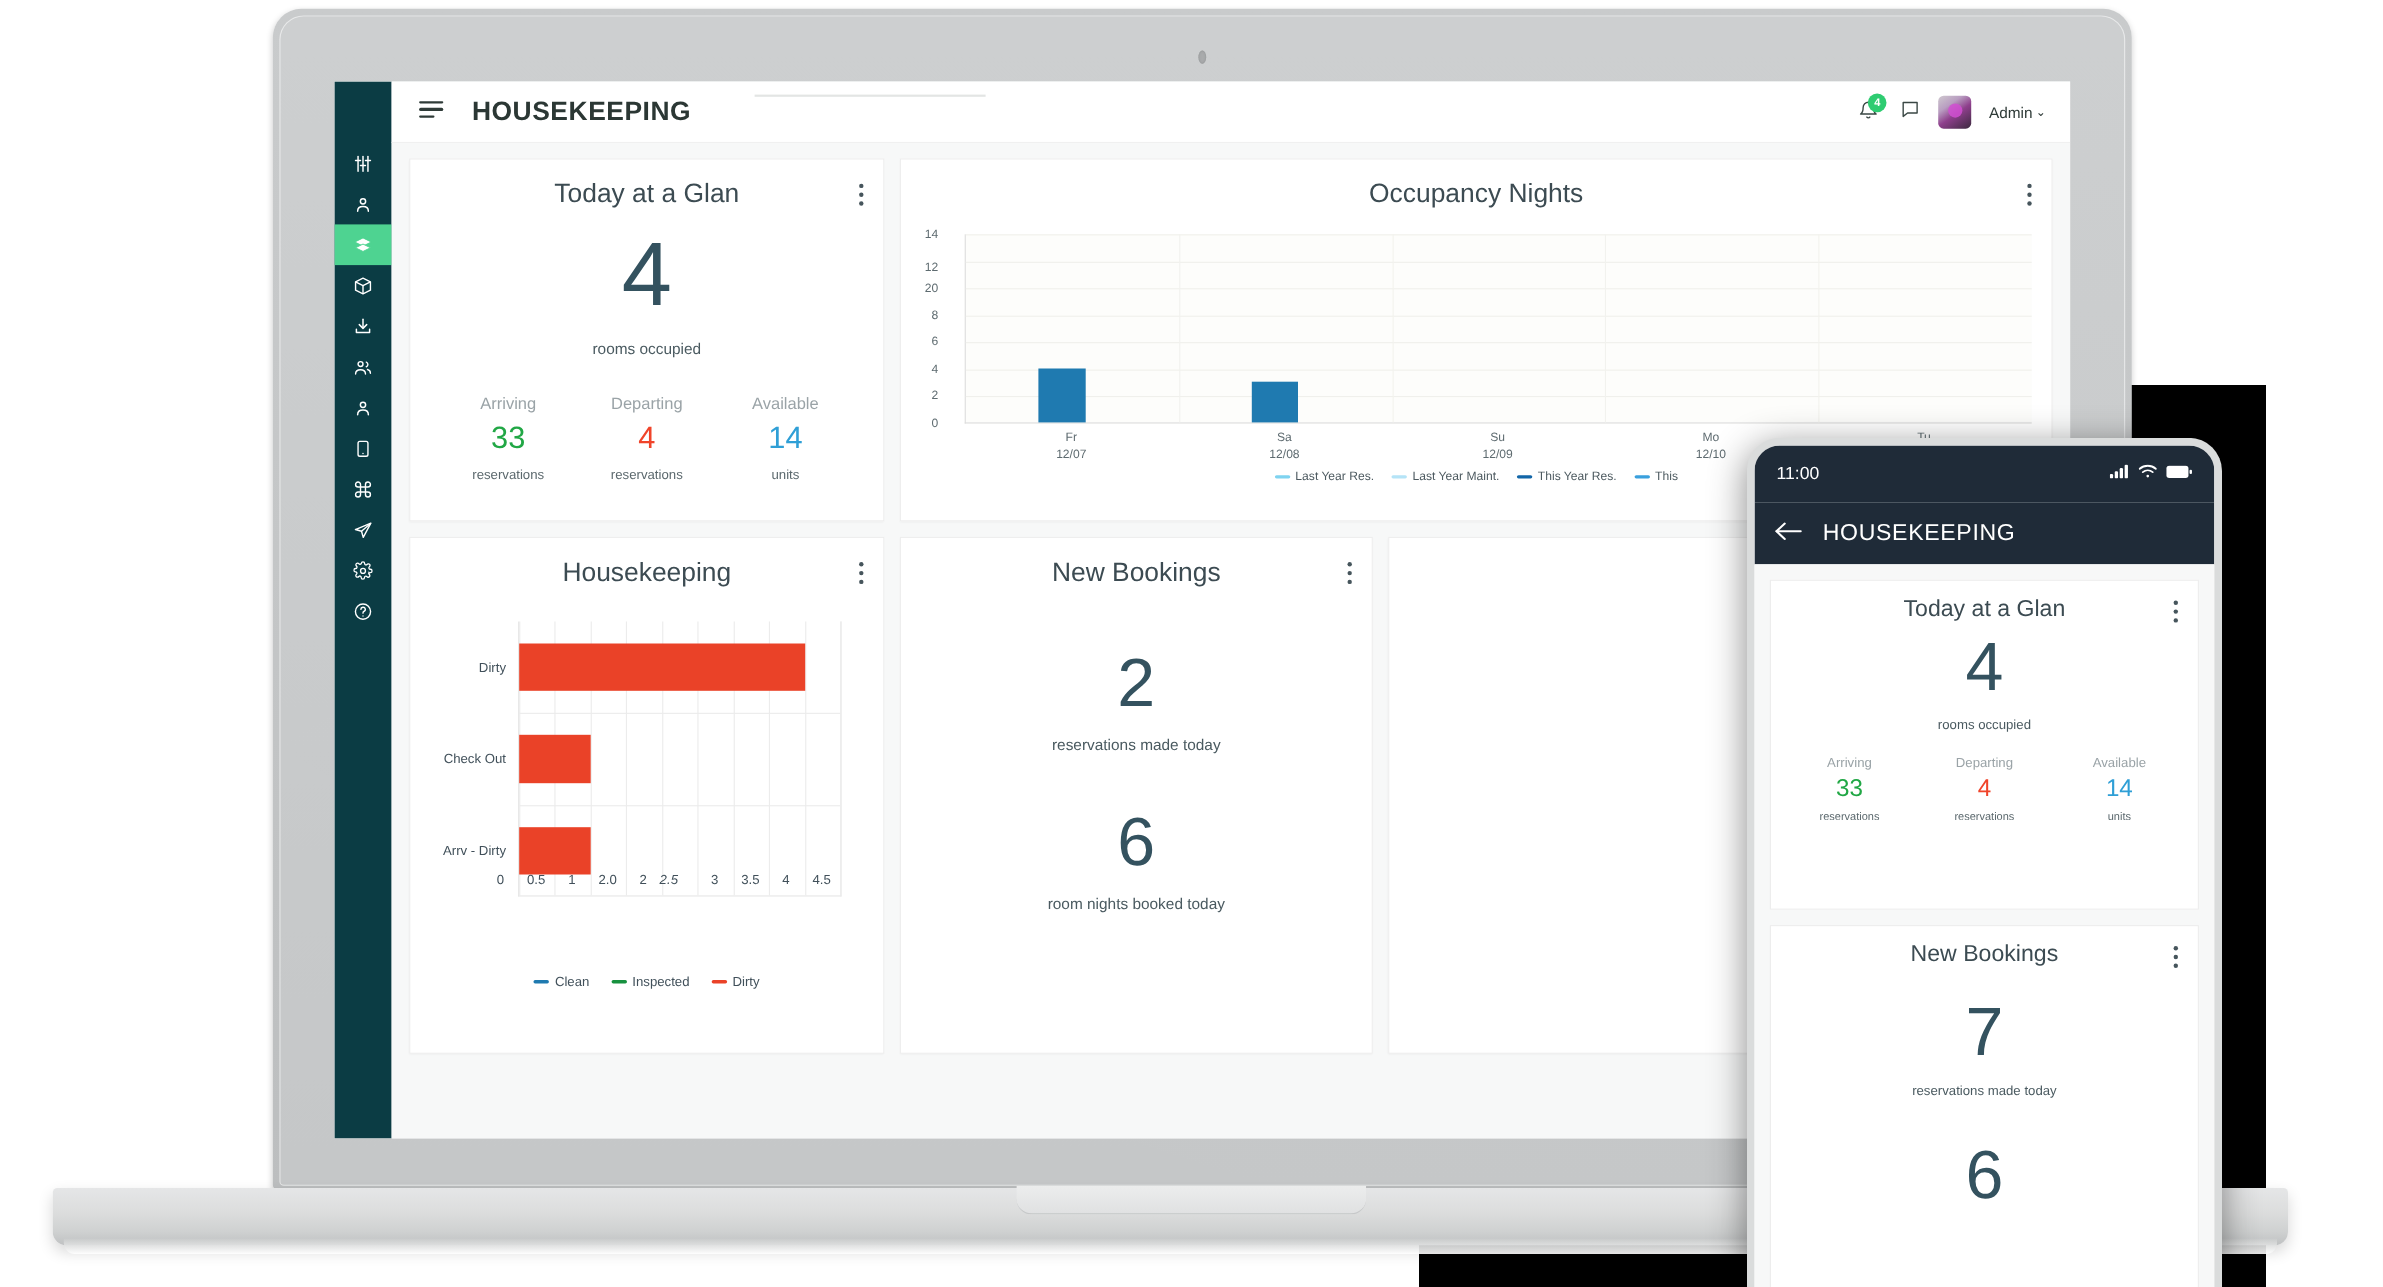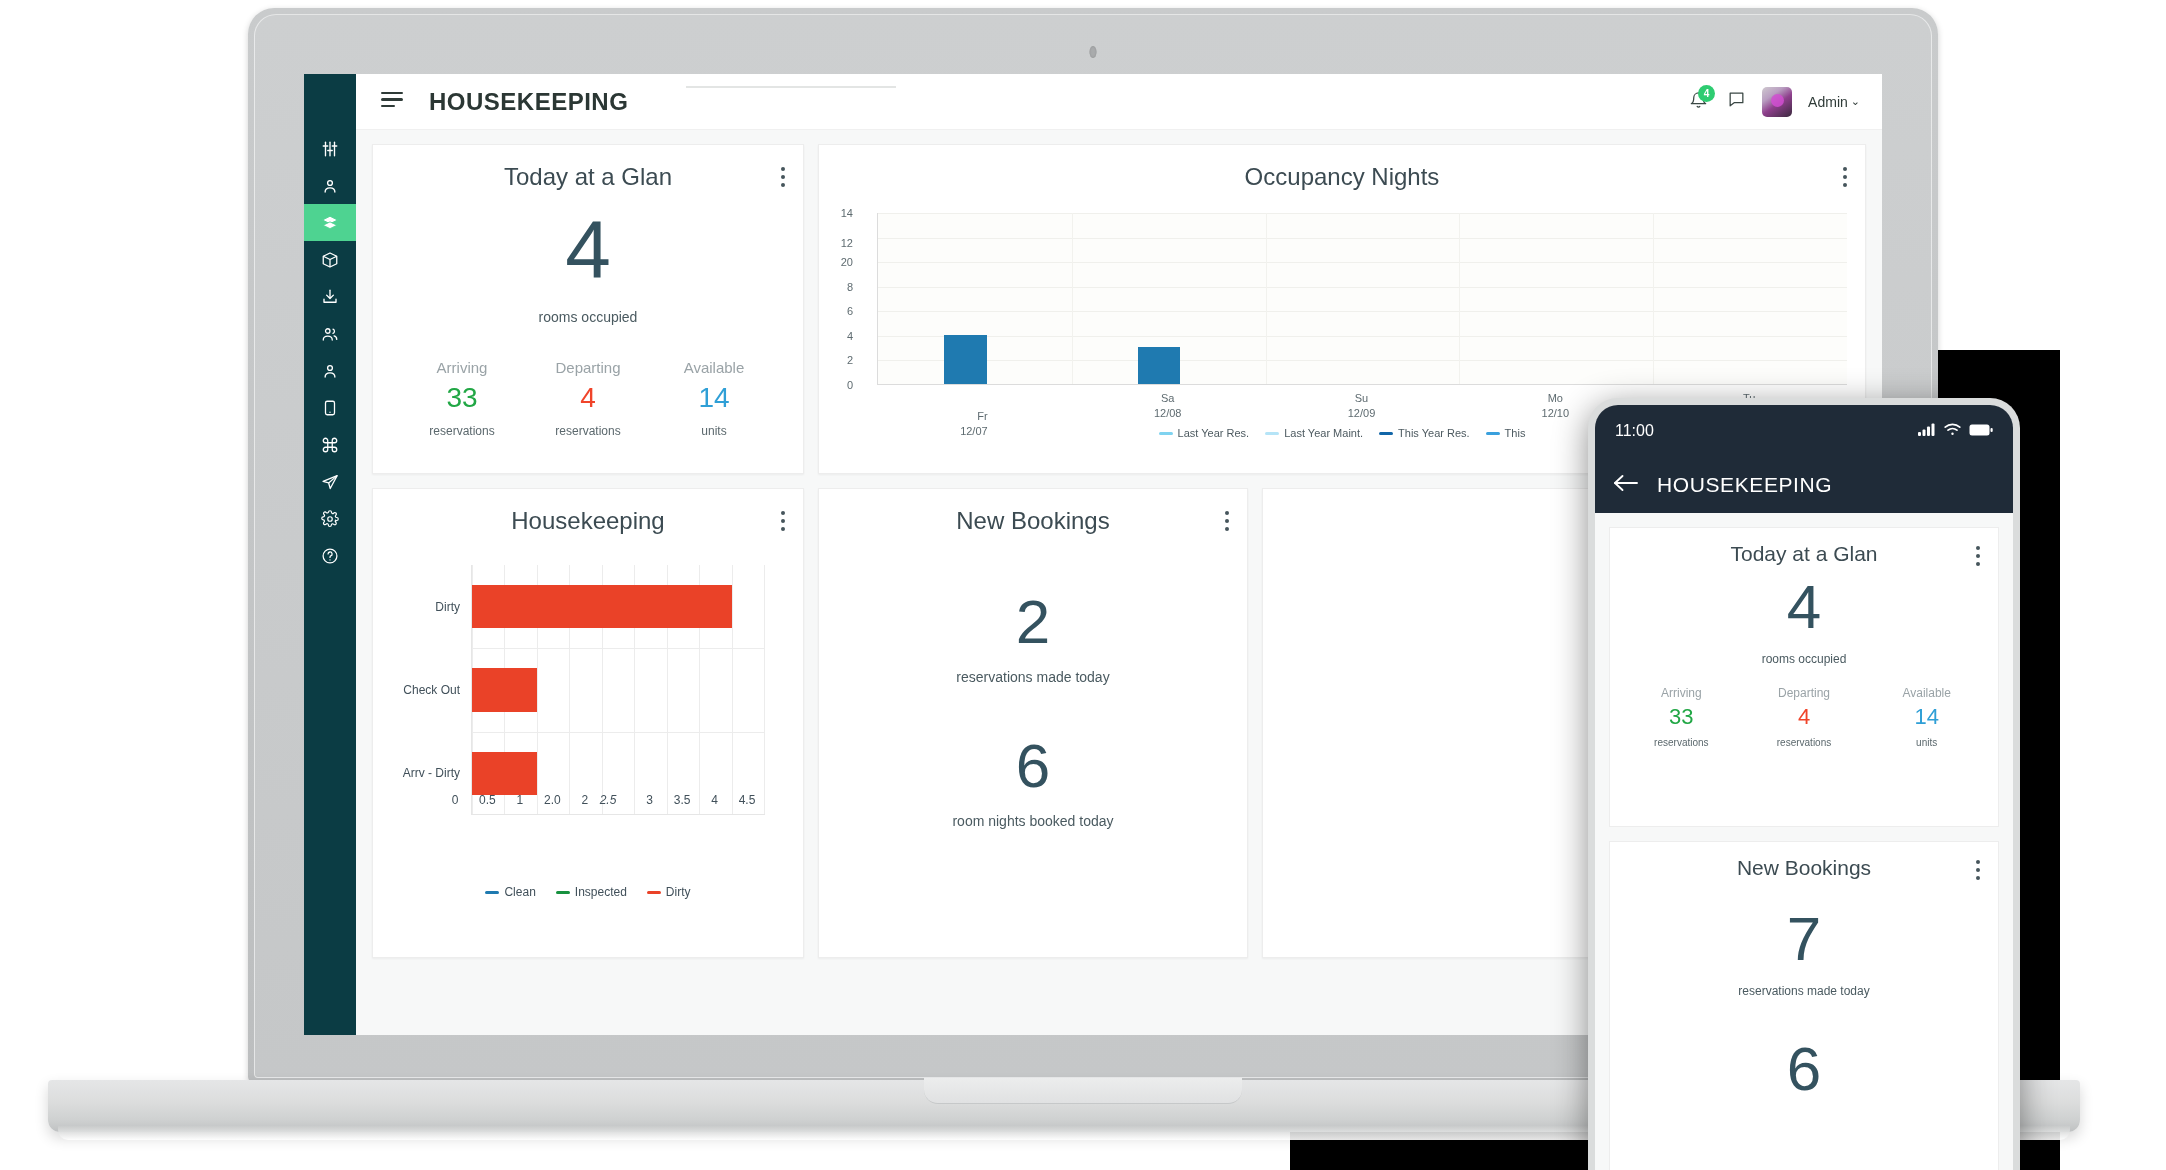--- a/index.html
+++ b/index.html
@@ -434,21 +434,21 @@
                     <div class="ytick" style="top: 194px;">0</div>
                     <div class="ytick" style="top: 169.429px;">2</div>
                     <div class="ytick" style="top: 144.857px;">4</div>
                     <div class="ytick" style="top: 120.286px;">6</div>
                     <div class="ytick" style="top: 95.7143px;">8</div>
                     <div class="ytick" style="top: 71.1429px;">20</div>
                     <div class="ytick" style="top: 52px;">12</div>
                     <div class="ytick" style="top: 22px;">14</div>
                   </div>
                 <div id="occ-xaxis">
-                    <div class="xtick" style="left: 154.9px; top: 218px; text-align: right;">
+                    <div class="xtick" style="left: 154.9px; top: 200px;">
                       <div>Fr</div>
                       <div>12/07</div>
                     </div>
                     <div class="xtick" style="left: 348.7px; top: 200px;">
                       <div>Sa</div>
                       <div>12/08</div>
                     </div>
                     <div class="xtick" style="left: 542.5px; top: 200px;">
                       <div>Su</div>
                       <div>12/09</div>

